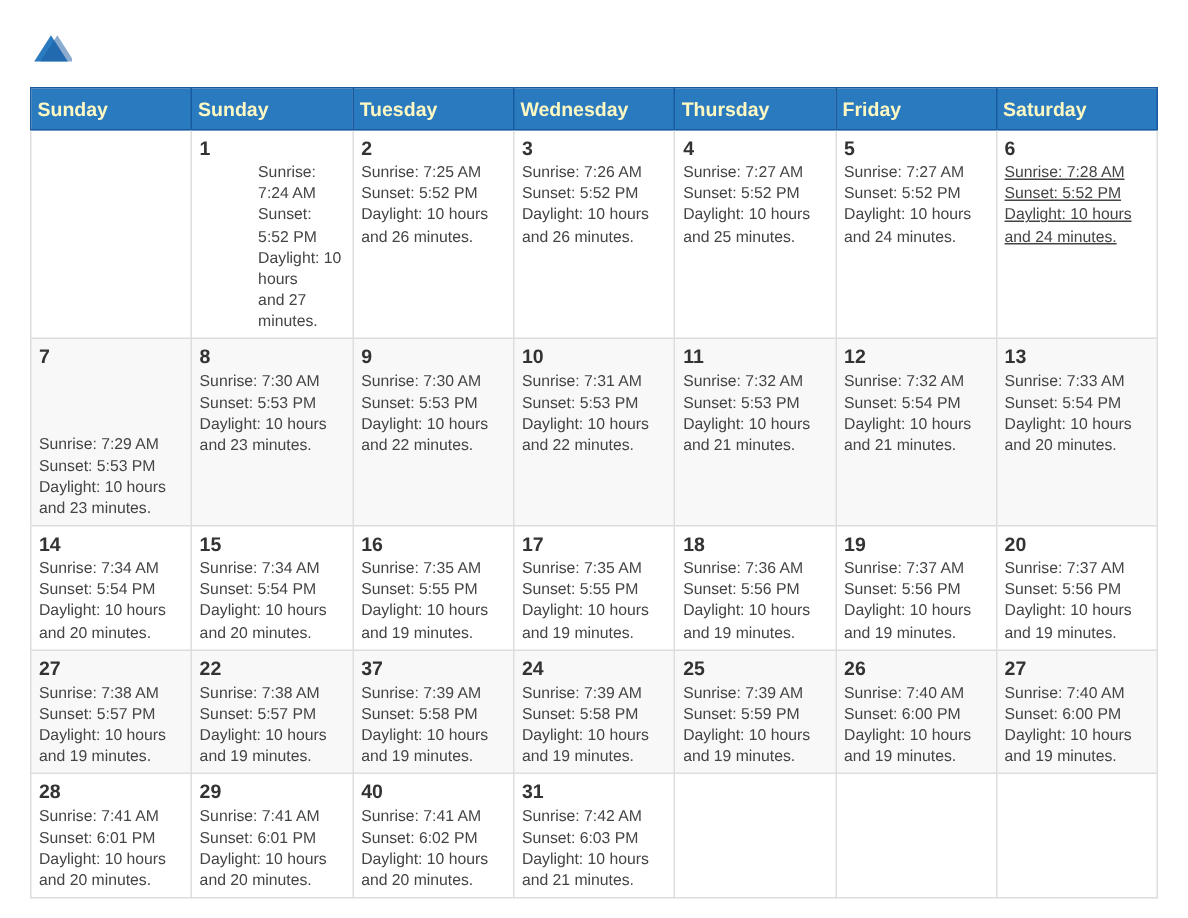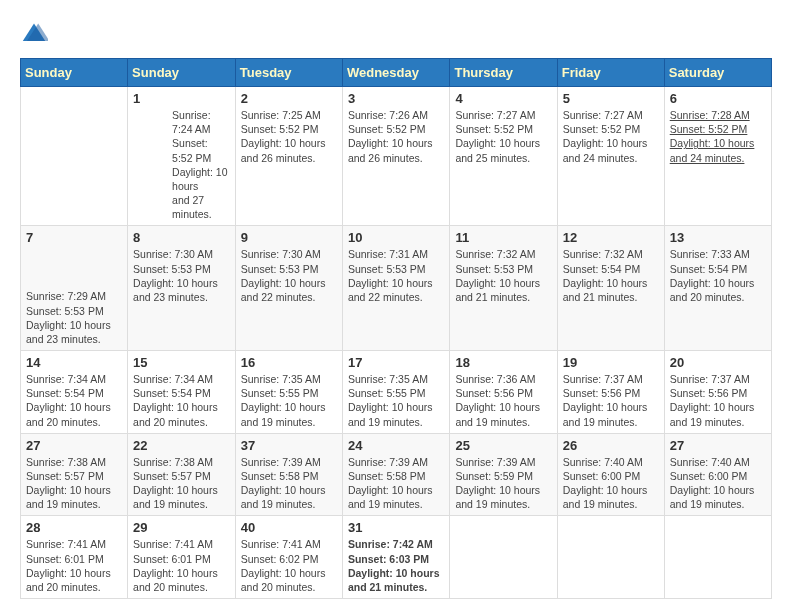--- a/index.html
+++ b/index.html
@@ -341,21 +341,21 @@
         </td>
         <td>
           <span class="day-number">40</span>
           <div class="day-info" style="white-space: pre-line;">Sunrise: 7:41 AM
 Sunset: 6:02 PM
 Daylight: 10 hours
 and 20 minutes.</div>
         </td>
         <td>
           <span class="day-number">31</span>
-          <div class="day-info" style="white-space: pre-line; font-weight: bold;">Sunrise: 7:42 AM
+          <div class="day-info" style="white-space: pre-line;">Sunrise: 7:42 AM
 Sunset: 6:03 PM
 Daylight: 10 hours
 and 21 minutes.</div>
         </td>
         <td class="empty-cell"></td>
         <td class="empty-cell"></td>
         <td class="empty-cell"></td>
       </tr>
     </tbody>
 </table>

